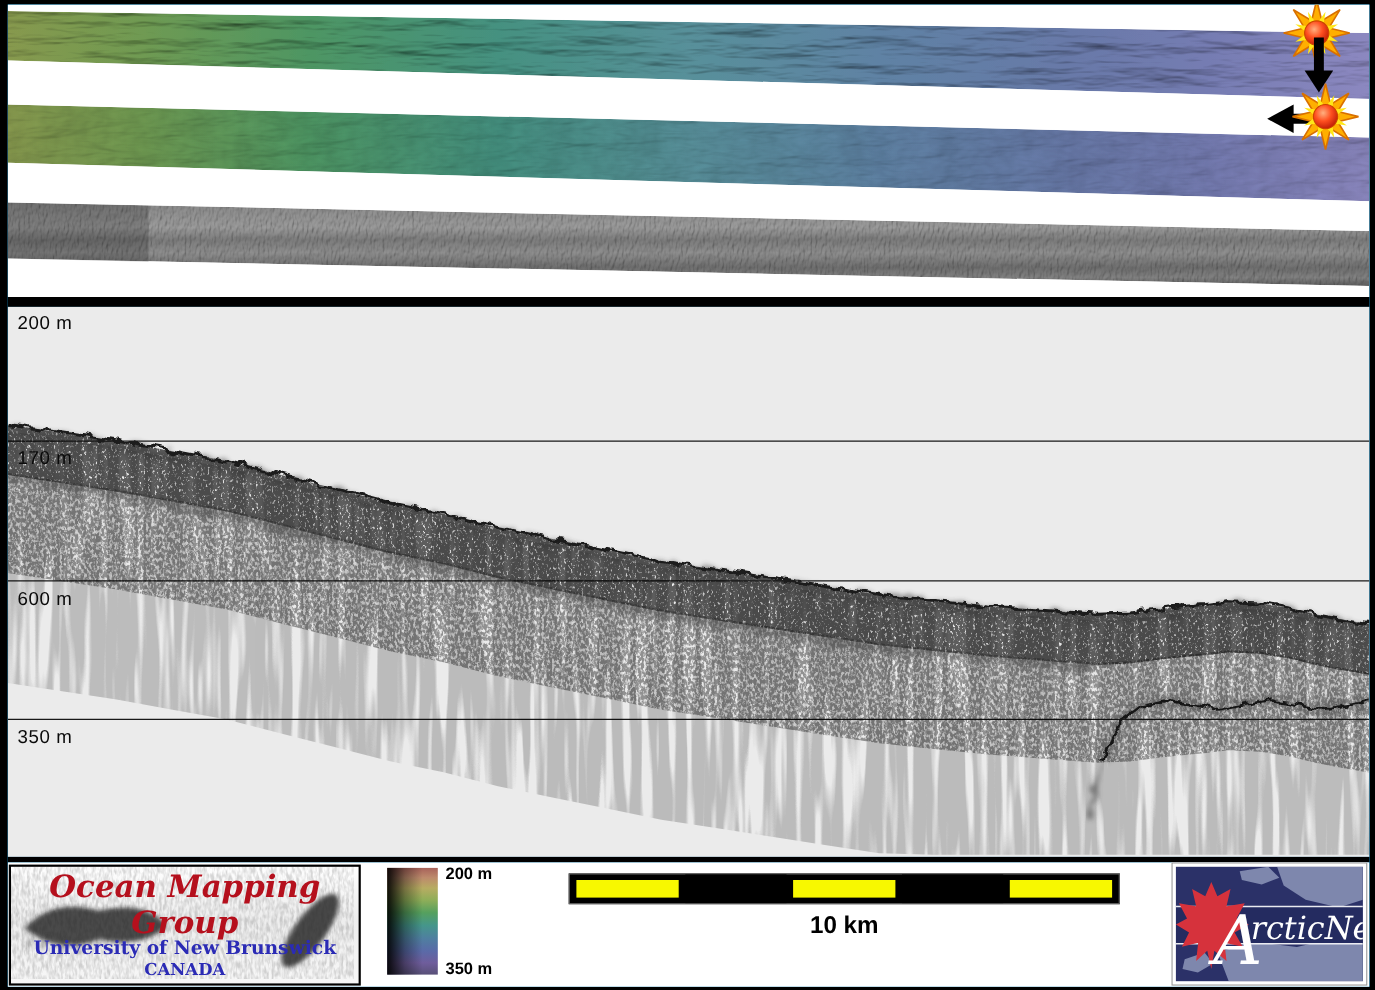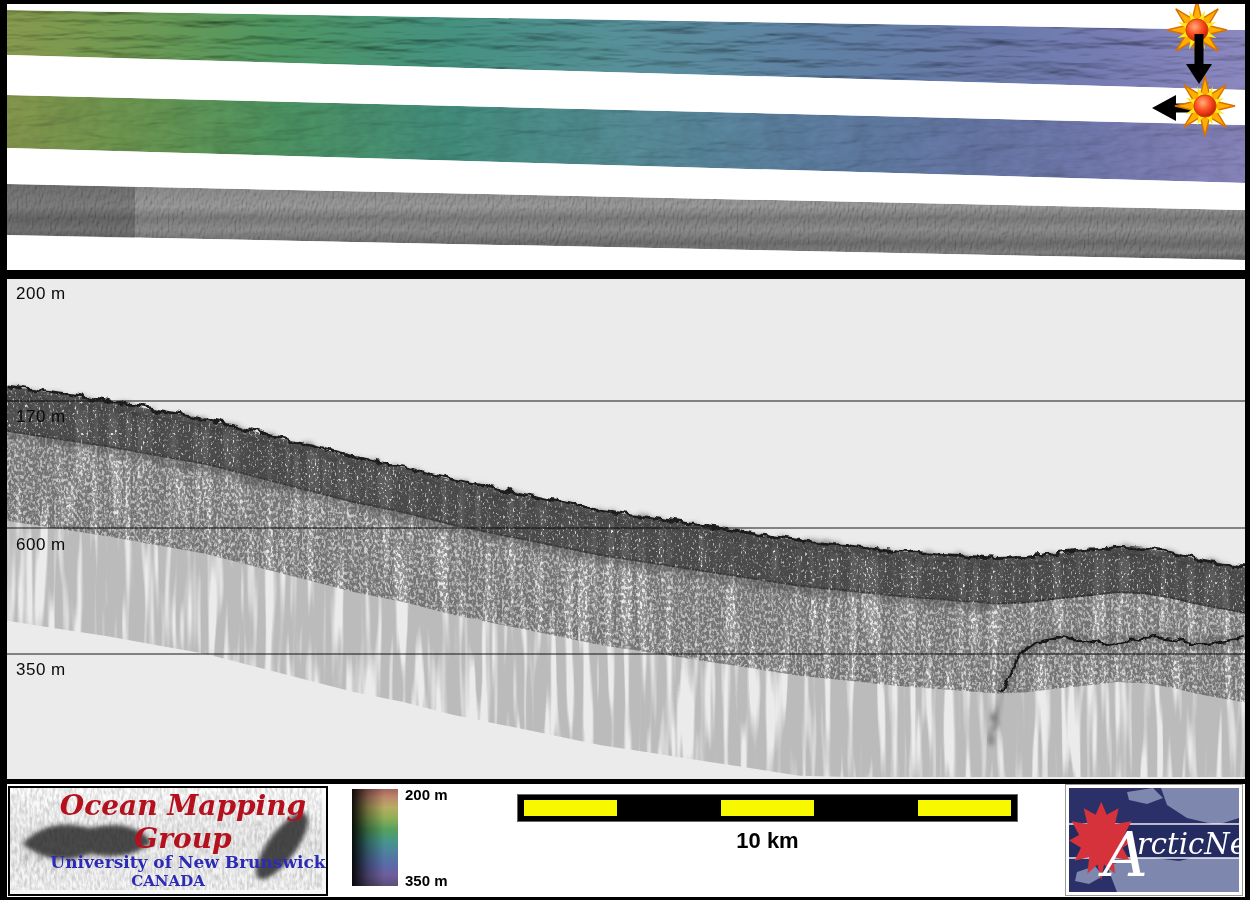--- a/index.html
+++ b/index.html
@@ -15,22 +15,22 @@
   #divider-2{top:775px;height:5px;}
   
   #profile-panel{position:absolute;left:0;top:275px;width:1238px;height:500px;background:#ebebeb;}
   #profile-svg{position:absolute;left:0;top:0;}
   .depth-label{position:absolute;left:9px;font-size:17px;color:#0a0a0a;letter-spacing:0.5px;}
   #dl0{top:5px;} #dl1{top:128px;} #dl2{top:256px;} #dl3{top:381px;}
   
   #footer{position:absolute;left:0;top:780px;width:1238px;height:117px;background:#fff;}
   #omg-logo{position:absolute;left:1px;top:2px;width:316px;height:106px;border:2px solid #000;background:linear-gradient(180deg,#ffffff 0%,#ededed 45%,#f7f7f7 100%);overflow:hidden;}
   #omg-logo svg{position:absolute;left:0;top:0;}
-  .omg-title{position:absolute;left:0;top:1px;width:100%;text-align:center;font-family:"DejaVu Serif",serif;font-style:italic;font-weight:bold;font-size:28px;color:#b5101d;margin-left:15px;}
-  .omg-univ{position:absolute;left:0;top:64px;width:100%;text-align:center;font-family:"DejaVu Serif",serif;font-weight:bold;font-size:17px;color:#2b2bb5;margin-left:20px;}
+  .omg-title{position:absolute;left:0;top:1px;width:100%;text-align:center;font-family:"DejaVu Serif",serif;font-style:italic;font-weight:bold;font-size:28px;color:#b5101d;}
+  .omg-univ{position:absolute;left:0;top:64px;width:100%;text-align:center;font-family:"DejaVu Serif",serif;font-weight:bold;font-size:17px;color:#2b2bb5;}
   .omg-country{position:absolute;left:0;top:84px;width:100%;text-align:center;font-family:"DejaVu Serif",serif;font-weight:bold;font-size:15px;color:#2b2bb5;}
   #colorbar{position:absolute;left:345px;top:5px;width:46px;height:97px;
     background:
       linear-gradient(to right, rgba(0,0,0,0.92), rgba(0,0,0,0.35) 35%, rgba(0,0,0,0) 70%),
       linear-gradient(to bottom,#a8625a 0%,#bd8a6c 9%,#b7ac62 19%,#8fae58 30%,#55a05e 42%,#45968b 54%,#4f7fa0 66%,#5a6aa8 78%,#6f5d9c 89%,#585077 100%);}
   .cb-label{position:absolute;left:398px;width:70px;font-size:15px;font-weight:bold;color:#000;}
   #cb-top{top:2px;} #cb-bottom{top:88px;}
   #scale-bar{position:absolute;left:510px;top:10px;width:501px;height:28px;background:#000;display:flex;box-sizing:border-box;border:1px solid #666;}
   .seg{flex:1;} .seg.y{background:#f8f800;margin:5px 6px;} .seg.k{background:#000;}
   #scale-label{position:absolute;left:510px;top:44px;width:501px;text-align:center;font-size:22px;font-weight:bold;color:#000;}

